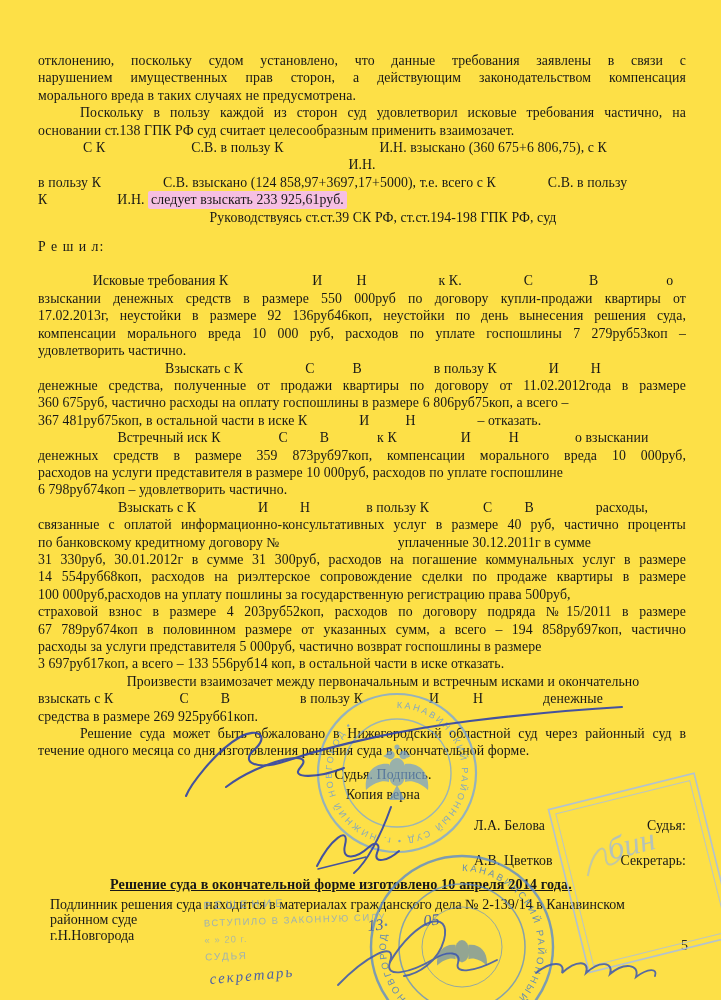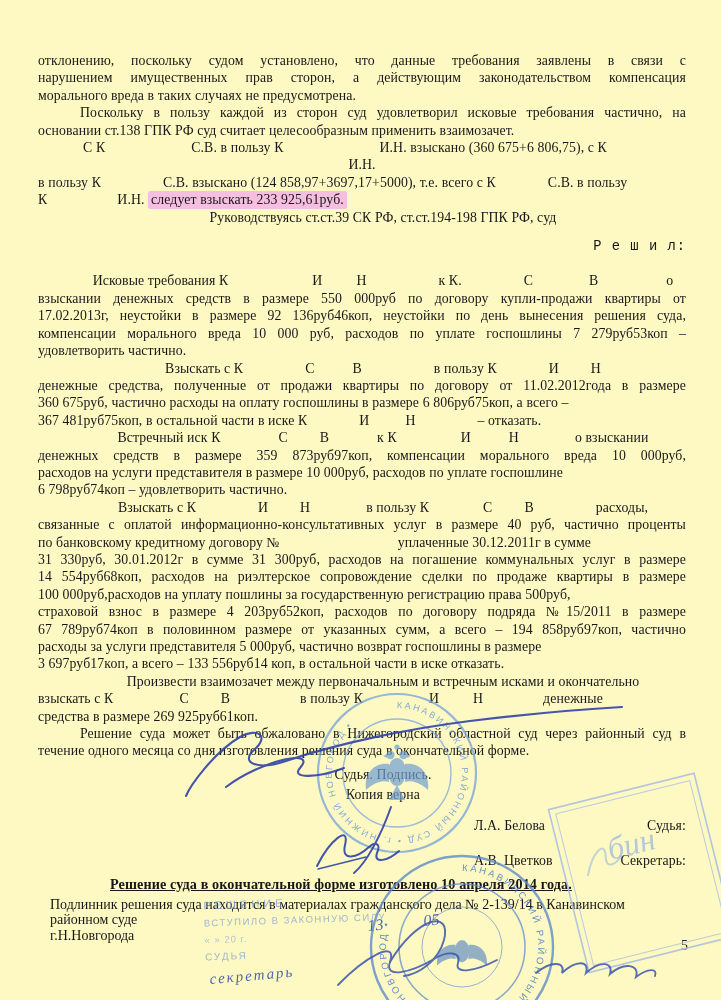--- a/index.html
+++ b/index.html
@@ -1,27 +1,27 @@
 <!DOCTYPE html>
 <html><head>
 <meta charset="utf-8">
 <style>
   html,body{margin:0;padding:0;background:#e8e8e8;}
   .page{
     position:relative;width:721px;height:1000px;margin:0 auto;
-    background:#fef9c3;overflow:hidden;
+    background:#fde047;overflow:hidden;
     font-family:"Liberation Serif",serif;color:#171717;
   }
   .textcol{position:absolute;left:38px;top:52px;width:648px;font-size:13.8px;line-height:17.4px;letter-spacing:.1px;}
   .line{white-space:normal;}
   .line.full{text-align:justify;text-align-last:justify;}
   .fl{text-indent:42px;text-align:center;}
   .gap{display:inline-block;height:3px;}
   .hl{background:#f6bfe2;padding:1px 3px 2px 3px;border-radius:2px;}
-  .heading{text-align:right;margin:12px 0 17px 0;letter-spacing:1px;font-family:Liberation Mono, monospace;}
+  .heading{text-align:left;margin:12px 0 17px 0;letter-spacing:1px;}
   .mrow{position:relative;margin-left:42px;height:17.4px;text-align:right;}
   .mrow .right{position:absolute;left:394px;top:0;}
   .bold-line{font-weight:bold;font-size:14.2px;margin-left:72px;letter-spacing:.1px;}
   .small{font-size:14px;line-height:15.6px;font-weight:normal;margin-left:12px;letter-spacing:0;}
   .pagenum{position:absolute;left:681px;top:938px;font-size:14px;color:#222;}
   .overlay{position:absolute;left:0;top:0;pointer-events:none;}
   .sans{font-family:"Liberation Sans",sans-serif;}
 </style>
 </head>
 <body>

